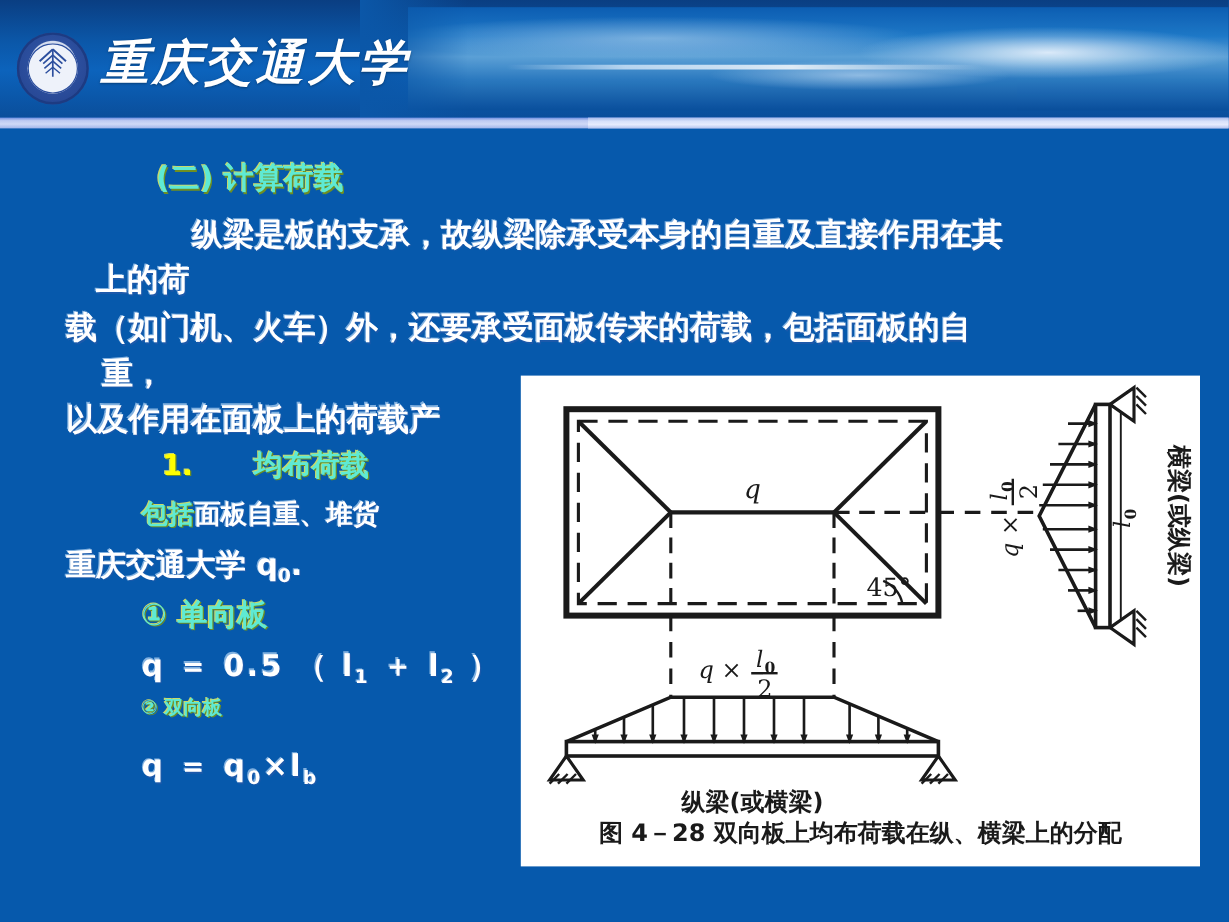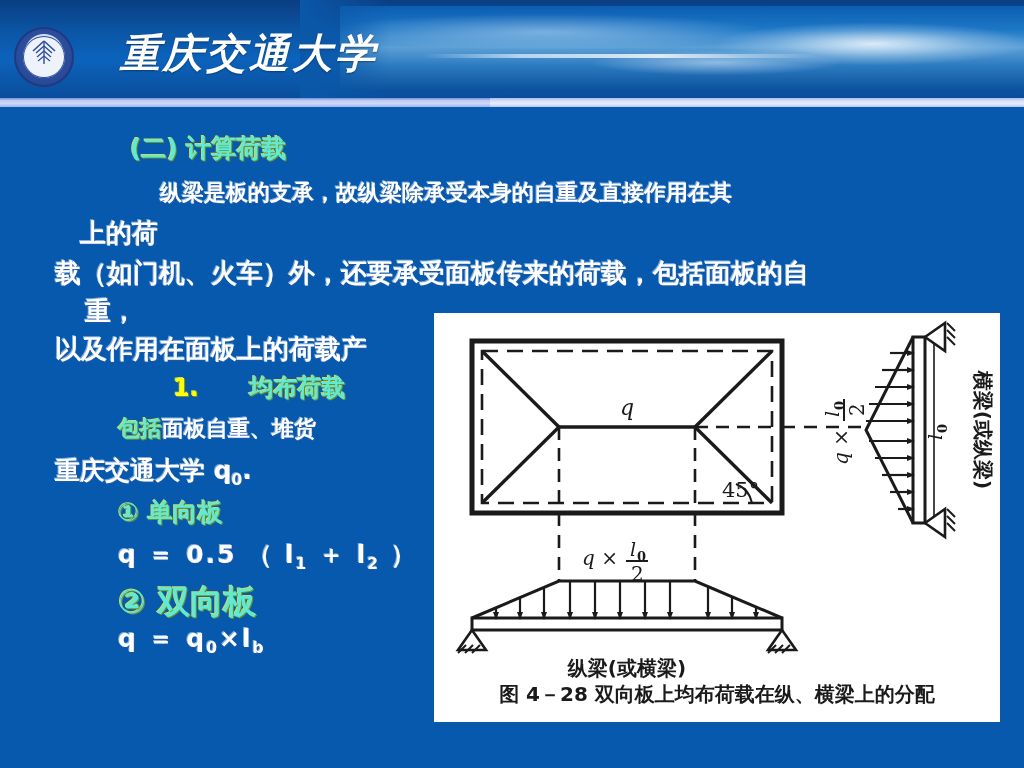--- a/index.html
+++ b/index.html
@@ -81,21 +81,20 @@
     width: 245px; height: 58px;
     color: #ffffff;
     font-family: "DejaVu Serif", "Liberation Serif", serif;
     font-size: 40px;
     font-style: italic;
     font-weight: bold;
     letter-spacing: 3px;
     line-height: 58px;
     white-space: nowrap;
     text-shadow: 0 1px 2px rgba(0,0,0,0.35);
-    margin-left: 36px;
   }
   #header-stripe {
     position: absolute;
     left: 0; top: 98px;
     width: 1024px; height: 9px;
     background: linear-gradient(180deg, #6f8fe0 0%, #bdcaf2 28%, #cfd9f7 60%, #9fb4ea 100%);
   }
   #header-stripe-hi {
     position: absolute;
     left: 490px; top: 98px;
@@ -112,32 +111,32 @@
   .ln {
     color: #ffffff;
     font-family: "DejaVu Sans", "Liberation Sans", sans-serif;
     font-weight: bold;
     white-space: nowrap;
     text-shadow: 1px 1px 0 rgba(30,90,170,0.95), -1px -1px 0 rgba(170,205,240,0.75);
   }
   .yellow { color: #5eead4; text-shadow: 1px 1px 0 #6f8f22, -1px -1px 0 #c9d96a; }
 
   #t-heading   { position: absolute; left: 130px; top: 14px;  font-size: 25px; }
-  #t-p1a       { position: absolute; left: 160px; top: 60px;  font-size: 22px; }
+  #t-p1a       { position: absolute; left: 160px; top: 60px;  font-size: 26px; }
   #t-p1b       { position: absolute; left: 80px;  top: 98px;  font-size: 26px; }
   #t-p2a       { position: absolute; left: 55px;  top: 138px; font-size: 26px; }
   #t-p2b       { position: absolute; left: 85px;  top: 176px; font-size: 26px; }
   #t-p3        { position: absolute; left: 55px;  top: 214px; font-size: 26px; }
-  #t-item1     { position: absolute; left: 135px; top: 254px; font-size: 24px; margin-left: 38px; }
+  #t-item1     { position: absolute; left: 135px; top: 254px; font-size: 24px; }
   #t-item1 .num{ color: #FFFF00; text-shadow: 1px 1px 0 #6f8f22, -1px -1px 0 #c9d96a; }
   #t-inc       { position: absolute; left: 118px; top: 296px; font-size: 22px; }
   #t-q0        { position: absolute; left: 55px;  top: 336px; font-size: 25px; }
   #t-one       { position: absolute; left: 118px; top: 378px; font-size: 25px; }
   #t-eq1       { position: absolute; left: 118px; top: 420px; font-size: 25px; letter-spacing: 2px; }
-  #t-two       { position: absolute; left: 118px; top: 462px; font-size: 33px; }
+  #t-two       { position: absolute; left: 118px; top: 462px; font-size: 16px; }
   #t-eq2       { position: absolute; left: 118px; top: 504px; font-size: 25px; letter-spacing: 2px; }
 
   .sub { font-size: 0.62em; vertical-align: sub; }
 
   
   #figure-panel {
     position: absolute;
     left: 434px; top: 313px;
     width: 566px; height: 409px;
     background: #ffffff;

